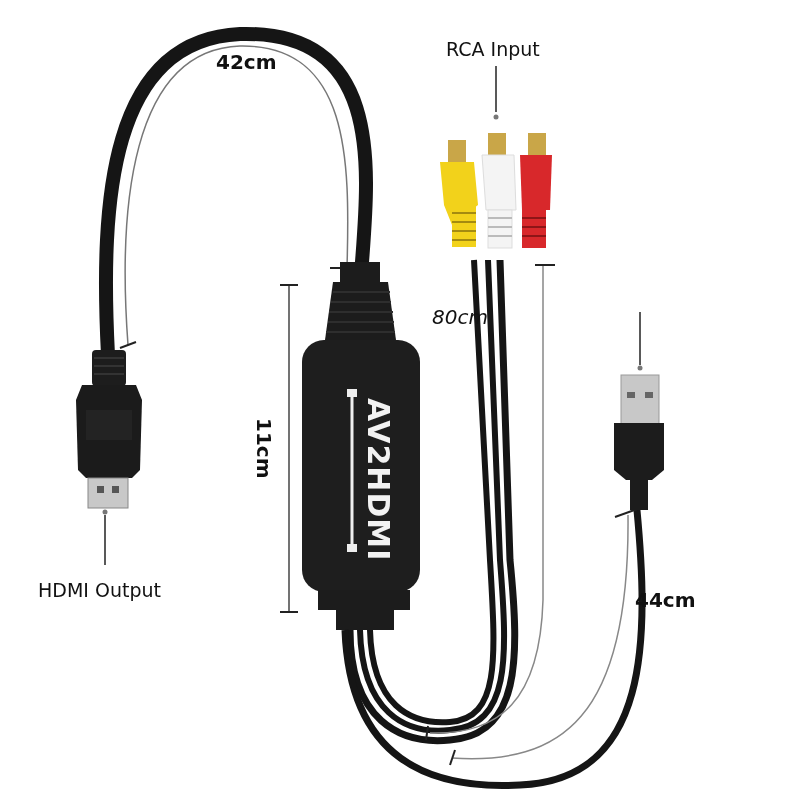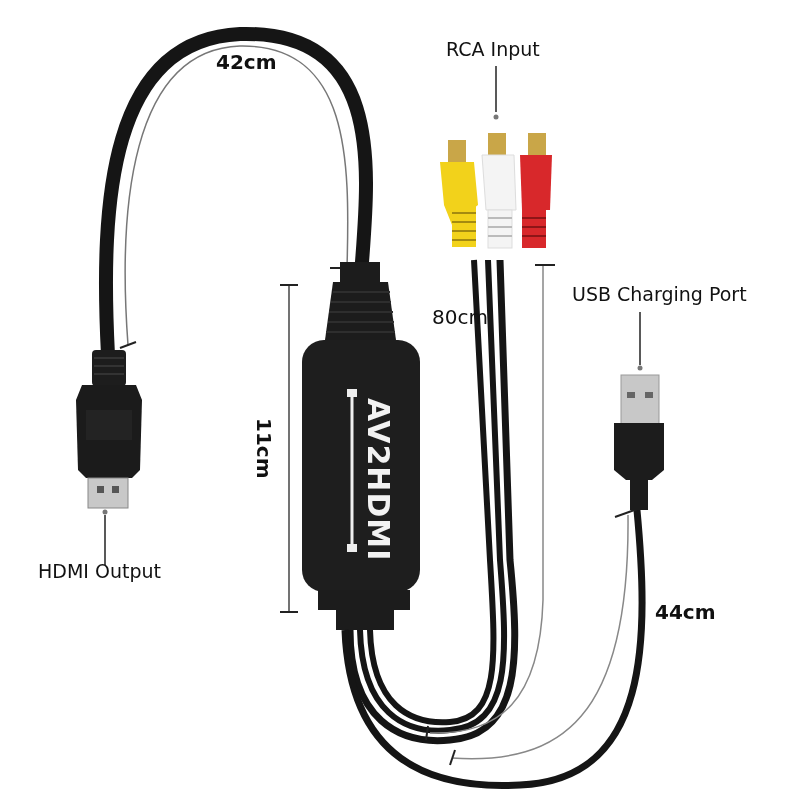--- a/index.html
+++ b/index.html
@@ -111,22 +111,21 @@
       <rect x="645" y="392" width="8" height="6" fill="#666"></rect>
       <path d="M614 423 L664 423 L664 470 L652 480 L626 480 L614 470 Z" fill="#1c1c1c"></path>
       <rect x="630" y="480" width="18" height="30" fill="#1c1c1c"></rect>
     </g>
     <line x1="640" y1="312" x2="640" y2="365" stroke="#222" stroke-width="1.5"></line>
     <circle cx="640" cy="368" r="2.5" fill="#777"></circle>
   </svg>
 
   
   <div class="label" style="left:446px; top:38px;">RCA Input</div>
-  <div class="label" style="left:572px; top:283px;">USB Charging Port</div>
-  <div class="label" style="left:38px; top:560px;">HDMI Output</div>
+  <div class="label" style="left:38px; top:579px;">HDMI Output</div>
 
   <div class="label bold" style="left:216px; top:50px;text-align:center;">42cm</div>
-  <div class="label bold" style="left:432px; top:305px; font-weight:normal;">80cm</div>
-  <div class="label bold" style="left:655px; top:588px;margin-top:12px;">44cm</div>
+  <div class="label bold" style="left:432px; top:305px; font-weight:normal;font-style:italic;">80cm</div>
+  <div class="label bold" style="left:635px; top:588px;">44cm</div>
   <div class="label bold vert" style="left:276px; top:418px;">11cm</div>
 
   <div class="brand" style="left:396px; top:398px;">AV2HDMI</div>
 </div>
 
 </body></html>

